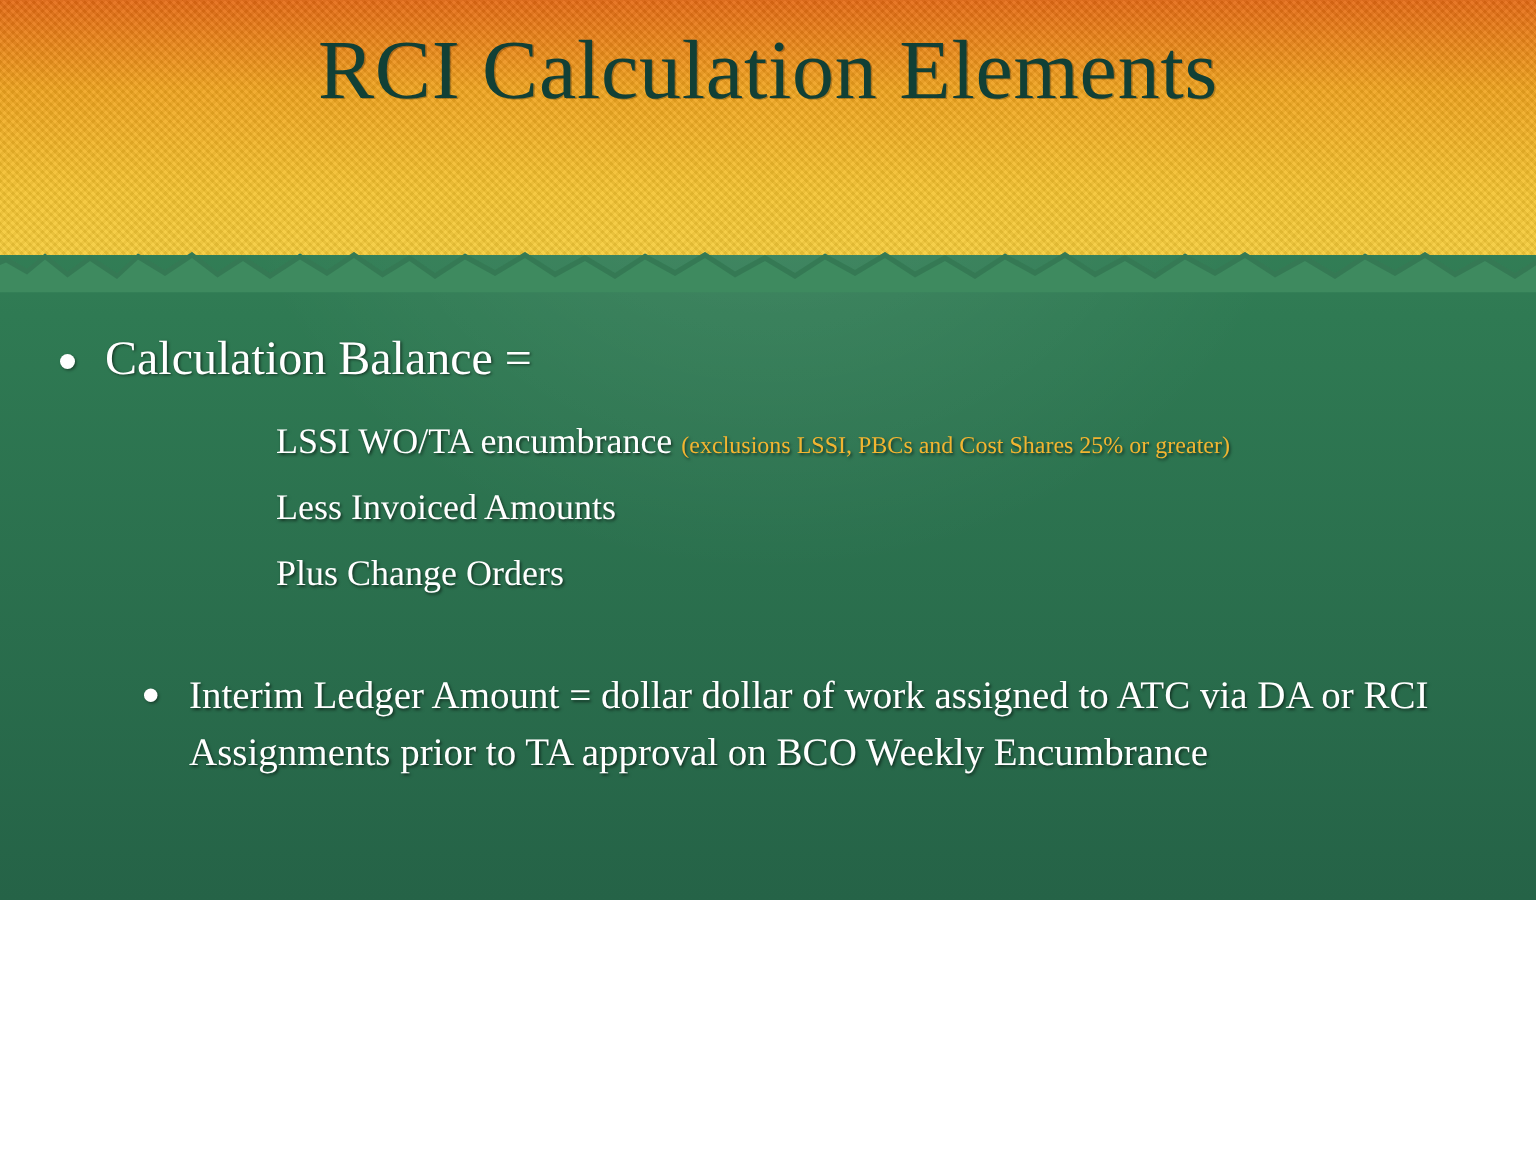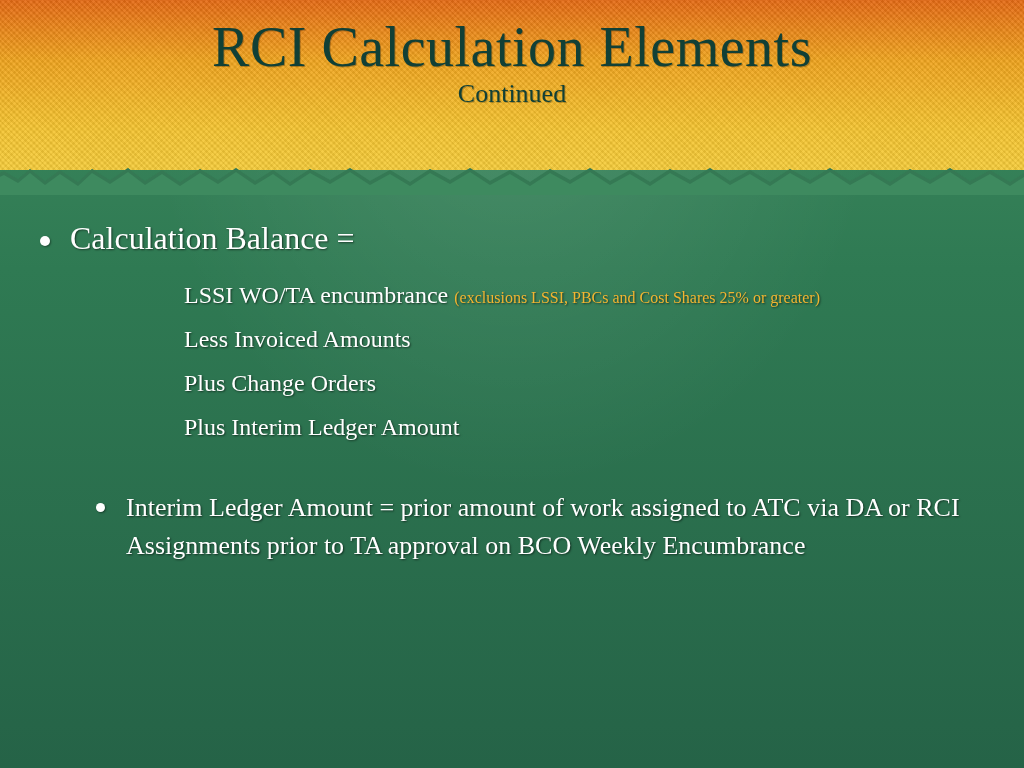--- a/index.html
+++ b/index.html
@@ -6,21 +6,21 @@
     margin: 0;
     padding: 0;
     width: 1024px;
     height: 768px;
     overflow: hidden;
     font-family: "Palatino Linotype", "Book Antiqua", Palatino, Georgia, serif;
   }
   .slide {
     position: relative;
     width: 1024px;
-    height: 768px;
+    height: 600px;
     background:
       radial-gradient(ellipse 60% 90% at 50% 10%, rgba(255,255,255,0.10) 0%, rgba(255,255,255,0) 60%),
       linear-gradient(to bottom, #3e8a5f 0%, #2f7a53 35%, #256347 100%);
   }
 
   
   .band {
     position: absolute;
     top: 0;
     left: 0;
@@ -150,35 +150,33 @@
         L860,30 L840,17 L820,29 L800,18 L780,31 L760,19 L740,30 L720,17 L700,29 L680,18
         L660,31 L640,19 L620,30 L600,17 L580,29 L560,18 L540,31 L520,19 L500,30 L480,17
         L460,29 L440,18 L420,31 L400,19 L380,30 L360,17 L340,29 L320,18 L300,31 L283,19
         L265,30 L246,17 L228,29 L210,18 L190,31 L172,19 L155,30 L138,17 L120,29 L102,18
         L88,31 L70,19 L55,30 L40,18 L28,28 L14,20 L0,26 Z"></path>
     </svg>
   </div>
 
   <div class="title-wrap">
     <div class="title">RCI Calculation Elements</div>
-    <div class="subtitle">Continued</div>
   </div>
 
   <div class="body">
 
     <div class="b1">
       <span>Calculation Balance =</span>
     </div>
 
     <div class="sub">
       <span>LSSI WO/TA encumbrance </span><span class="excl">(exclusions LSSI, PBCs and Cost Shares 25% or greater)</span>
     </div>
     <div class="sub">Less Invoiced Amounts</div>
     <div class="sub">Plus  Change Orders</div>
-    <div class="sub">Plus Interim Ledger Amount</div>
 
     <div class="b2">
-      <span>Interim Ledger Amount = prior amount of work assigned to ATC via DA or RCI Assignments prior to TA approval on BCO Weekly Encumbrance</span>
+      <span>Interim Ledger Amount = dollar dollar of work assigned to ATC via DA or RCI Assignments prior to TA approval on BCO Weekly Encumbrance</span>
     </div>
 
   </div>
 
 </div>
 
 </body></html>

